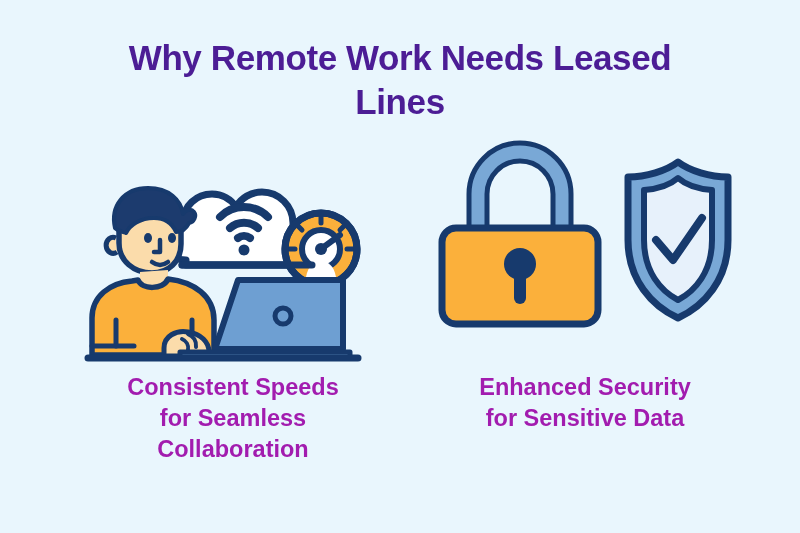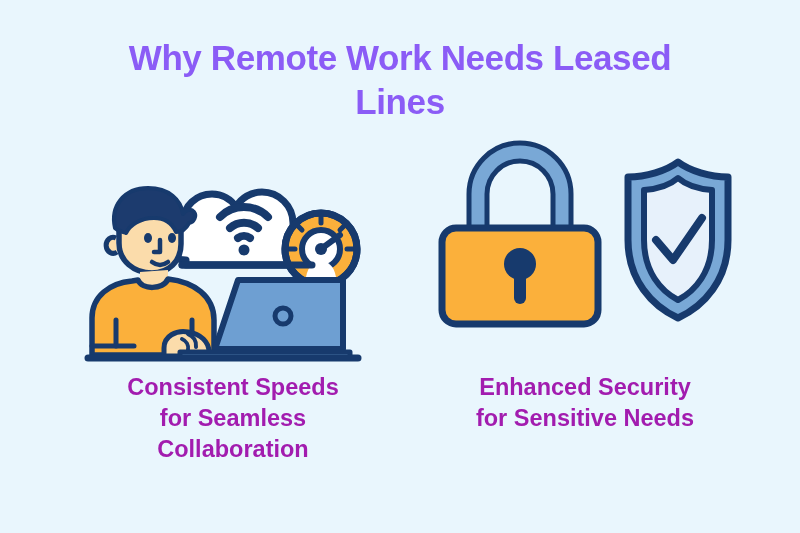--- a/index.html
+++ b/index.html
@@ -26,21 +26,21 @@
   .title {
     position: absolute;
     left: 80px;
     top: 36px;
     width: 640px;
     text-align: center;
     font-size: 35px;
     line-height: 44px;
     font-weight: bold;
     letter-spacing: -0.4px;
-    color: #8b5cf6;
+    color: #4c1d95;
     white-space: pre-line;
   }
 
   
   .panel {
     position: absolute;
     top: 140px;
   }
   .panel-left  { left: 68px;  width: 330px; }
   .panel-right { left: 420px; width: 330px; }
@@ -206,16 +206,16 @@
 
           <rect x="22" y="88" width="156" height="96" rx="14" fill="#fbb03b" stroke="#173a6d" stroke-width="7"></rect>
 
           <circle cx="100" cy="124" r="16" fill="#173a6d"></circle>
           <path d="M94 132 L94 158 a6 6 0 0 0 12 0 L106 132 Z" fill="#173a6d"></path>
         </g>
       </svg>
     </div>
 
     <div class="caption">Enhanced Security
-for Sensitive Needs</div>
+for Sensitive Data</div>
   </div>
 
 </div>
 
 </body></html>

